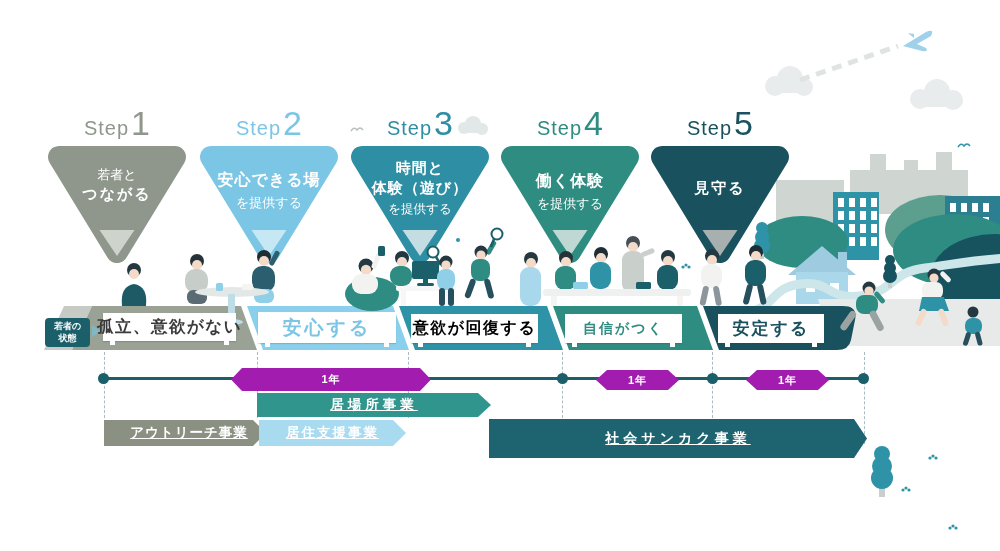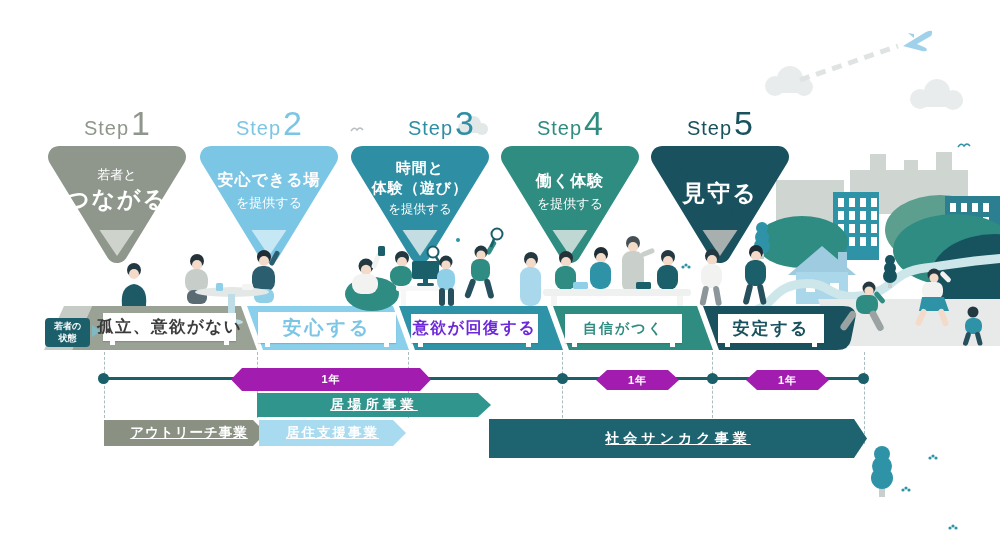--- a/index.html
+++ b/index.html
@@ -11,21 +11,21 @@
   .step-head{width:150px;text-align:center;top:104px;white-space:nowrap;}
   .step-word{font-size:20px;letter-spacing:1px;}
   .step-num{font-size:34px;font-weight:500;margin-left:2px;}
   .sh1{color:#8f978c;} .sh2{color:#7cc6e5;} .sh3{color:#2e8fa4;} .sh4{color:#2e8c80;} .sh5{color:#19525e;}
   
   .tri-text{width:150px;text-align:center;color:#fff;line-height:1.35;}
   .t-sm{font-size:12.5px;}
   .t-md{font-size:13px;}
   .t-b15{font-size:15px;font-weight:bold;letter-spacing:1px;}
   .t-b16{font-size:16px;font-weight:bold;letter-spacing:1px;}
-  .t-b17{font-size:23px;font-weight:bold;letter-spacing:2px;}
+  .t-b17{font-size:15px;font-weight:bold;letter-spacing:2px;}
   
   .state-tag{left:45px;top:318px;width:45px;height:27px;background:#1b5f6b;border-radius:4px;
              color:#fff;font-size:9px;font-weight:bold;text-align:center;line-height:1.35;padding-top:2px;}
   .tag-arrow{left:92px;top:325px;width:0;height:0;border-top:6px solid transparent;border-bottom:6px solid transparent;
              border-left:9px solid #7fb9c4;}
   
   .box{background:#fff;display:flex;align-items:center;justify-content:center;font-weight:bold;
        letter-spacing:1.5px;box-shadow:0 1px 1px rgba(40,60,60,.18);white-space:nowrap;}
   .box::before,.box::after{content:"";position:absolute;bottom:-4px;width:5px;height:6px;background:#fff;}
   .box::before{left:7px;} .box::after{right:7px;}
@@ -310,21 +310,21 @@
         <circle cx="906" cy="488" r="1.6"></circle>
         <circle cx="909" cy="490" r="1.6"></circle>
     <circle cx="950" cy="528" r="1.6"></circle>
         <circle cx="953" cy="526" r="1.6"></circle>
         <circle cx="956" cy="528" r="1.6"></circle>
   </g>
 </svg>
 
   <div class="ov step-head sh1" style="left:42px;"><span class="step-word">Step</span><span class="step-num">1</span></div>
   <div class="ov step-head sh2" style="left:194px;"><span class="step-word">Step</span><span class="step-num">2</span></div>
-  <div class="ov step-head sh3" style="left:366px;"><span class="step-word">Step</span><span class="step-num">3</span></div>
+  <div class="ov step-head sh3" style="left:345px;"><span class="step-word">Step</span><span class="step-num">3</span></div>
   <div class="ov step-head sh4" style="left:495px;"><span class="step-word">Step</span><span class="step-num">4</span></div>
   <div class="ov step-head sh5" style="left:645px;"><span class="step-word">Step</span><span class="step-num">5</span></div>
 
   <div class="ov tri-text" style="left:42px;top:166px;">
     <div class="t-md">若者と</div>
     <div class="t-b17">つながる</div>
   </div>
   <div class="ov tri-text" style="left:194px;top:169px;">
     <div class="t-b16">安心できる場</div>
     <div class="t-md" style="margin-top:3px;">を提供する</div>
@@ -343,21 +343,21 @@
   </div>
 
   <div class="ov state-tag">
     <div>若者の</div>
     <div>状態</div>
   </div>
   <div class="ov tag-arrow"></div>
 
   <div class="ov box" style="left:103px;top:313px;width:133px;height:28px;font-size:16.5px;color:#3b3b3b;">孤立、意欲がない</div>
   <div class="ov box" style="left:258px;top:312px;width:138px;height:31px;font-size:19px;color:#7cc6e5;letter-spacing:3px;">安心する</div>
-  <div class="ov box" style="left:411px;top:314px;width:127px;height:29px;font-size:16px;color:#6d28d9;">意欲が回復する</div>
+  <div class="ov box" style="left:411px;top:314px;width:127px;height:29px;font-size:16px;color:#000000;">意欲が回復する</div>
   <div class="ov box" style="left:565px;top:314px;width:117px;height:29px;font-size:14px;color:#2e8c80;letter-spacing:2px;">自信がつく</div>
   <div class="ov box" style="left:718px;top:314px;width:106px;height:29px;font-size:17px;color:#19525e;letter-spacing:2px;">安定する</div>
 
   <div class="ov vdash" style="left:104px;"></div>
   <div class="ov vdash" style="left:257px;"></div>
   <div class="ov vdash" style="left:408px;"></div>
   <div class="ov vdash" style="left:562px;"></div>
   <div class="ov vdash" style="left:712px;"></div>
   <div class="ov vdash" style="left:864px;height:92px;"></div>
 

